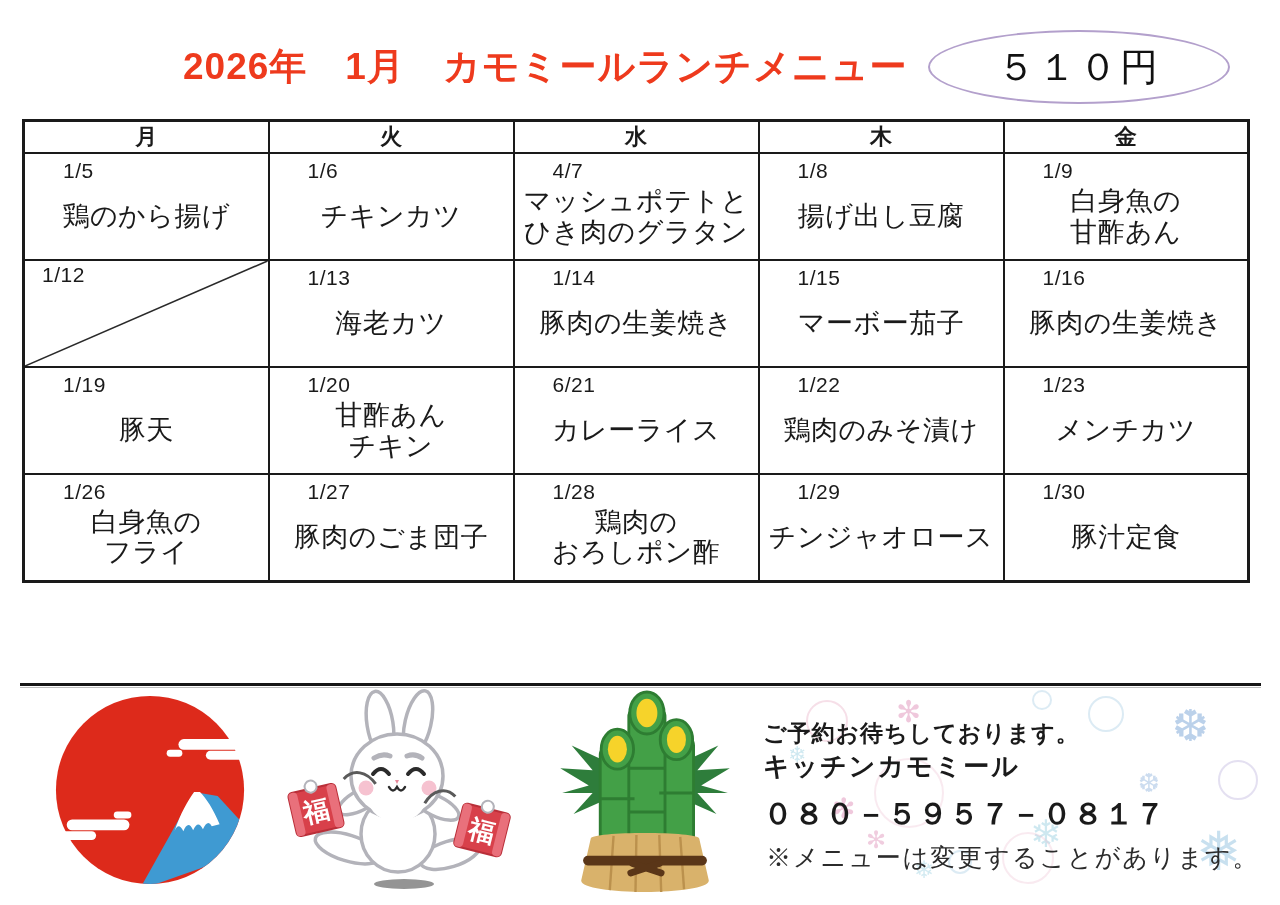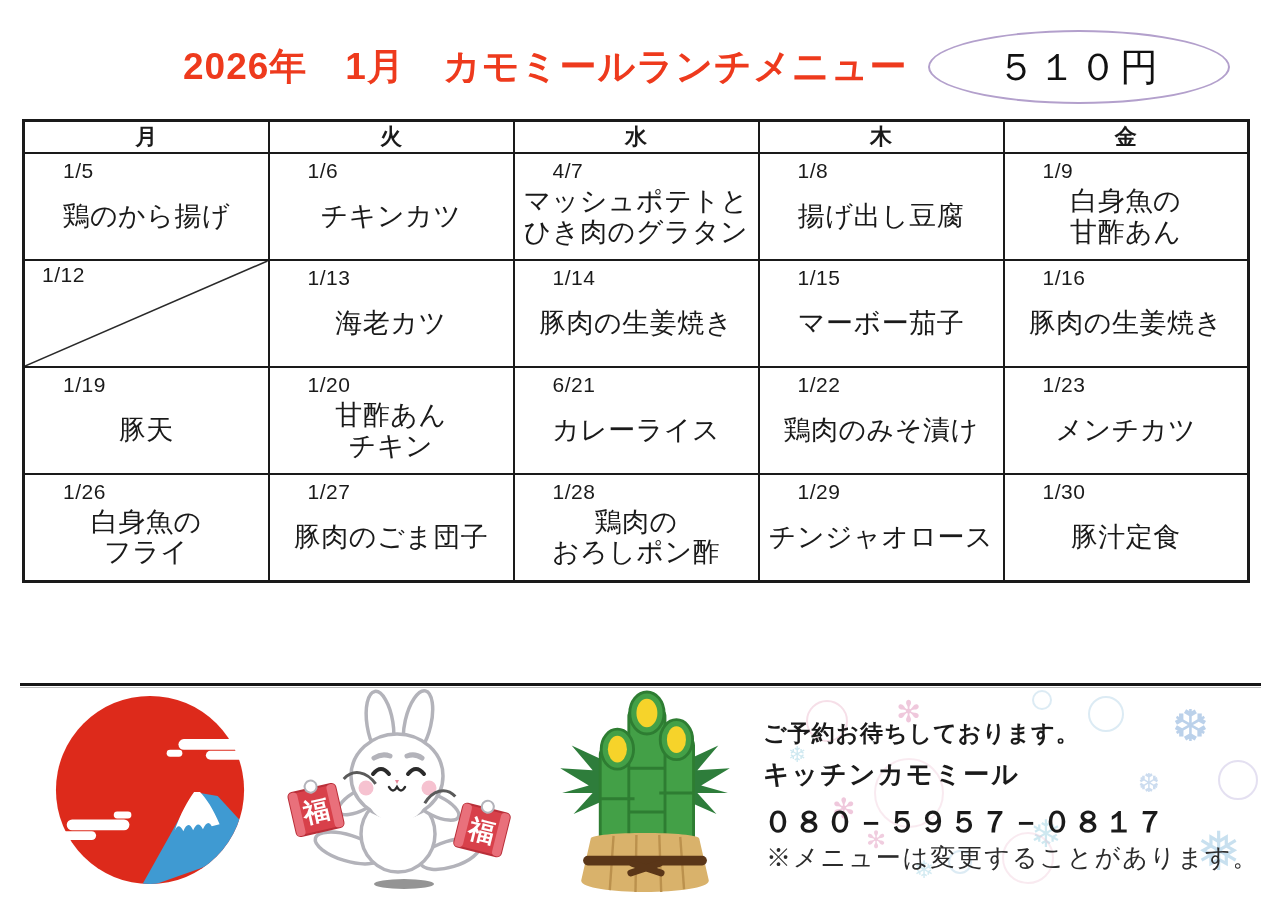--- a/index.html
+++ b/index.html
@@ -24,21 +24,21 @@
   
   .divider { position:absolute; left:20px; top:683px; width:1241px; height:3px; background:#161616; }
   .divider::after { content:""; position:absolute; left:0; top:4px; width:100%; height:1px; background:#bdbdbd; }
 
   
   .clip { position:absolute; }
 
   
   .contact { position:absolute; left:763px; top:718px; width:500px; text-align:left; z-index:3; }
   .contact .line1 { font-size:23px; font-weight:700; letter-spacing:1px; }
-  .contact .line2 { font-size:26px; font-weight:700; letter-spacing:2px; margin-top:8px; }
+  .contact .line2 { font-size:26px; font-weight:700; letter-spacing:2px; margin-top:0; }
   .contact .phone { font-size:30px; font-weight:600; letter-spacing:1px; margin-top:10px; }
   .note { position:absolute; left:753px; top:841px; width:500px; font-size:25px; font-weight:400; letter-spacing:2px; color:#2b2b2b; z-index:3; white-space:nowrap;margin-left:13px; }
 
   
   .decor { position:absolute; z-index:1; pointer-events:none; }
   .snow-b::before { content:"❆"; color:#8fb3dd; }
   .snow-b2::before { content:"❅"; color:#9cc8e2; }
   .snow-p::before { content:"✻"; color:#e39cc0; }
   .snow-t::before { content:"❄"; color:#9ed2e2; }
   .ring { border-radius:50%; border:2px solid; }

